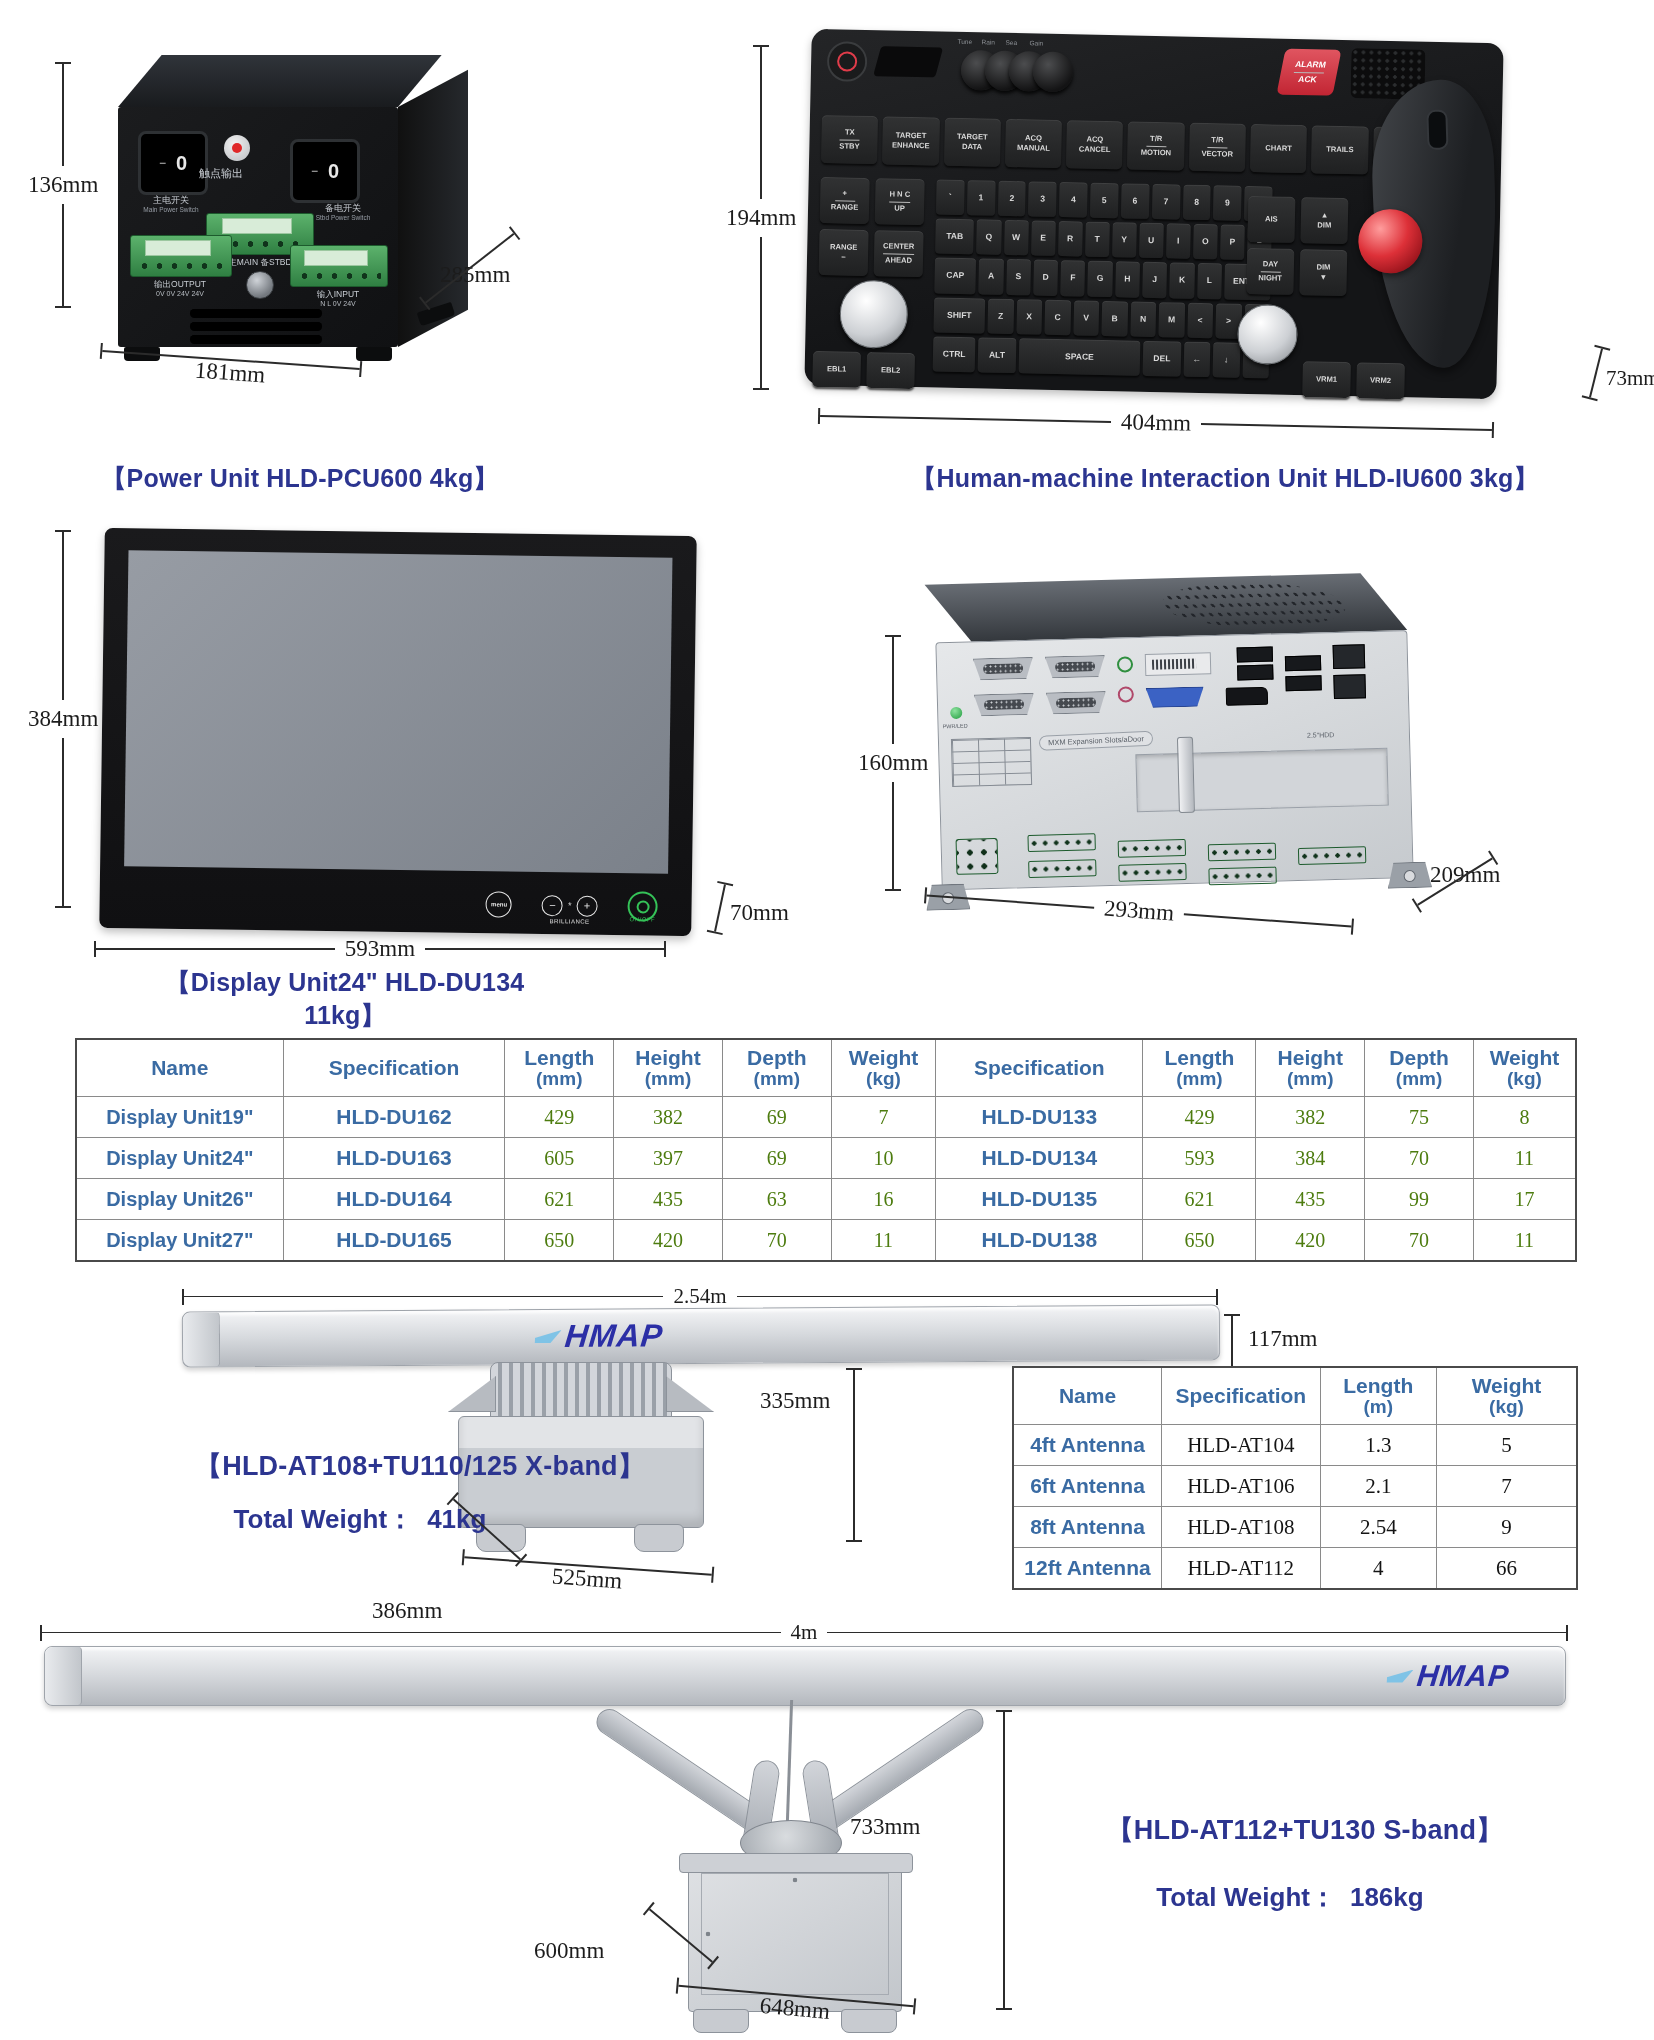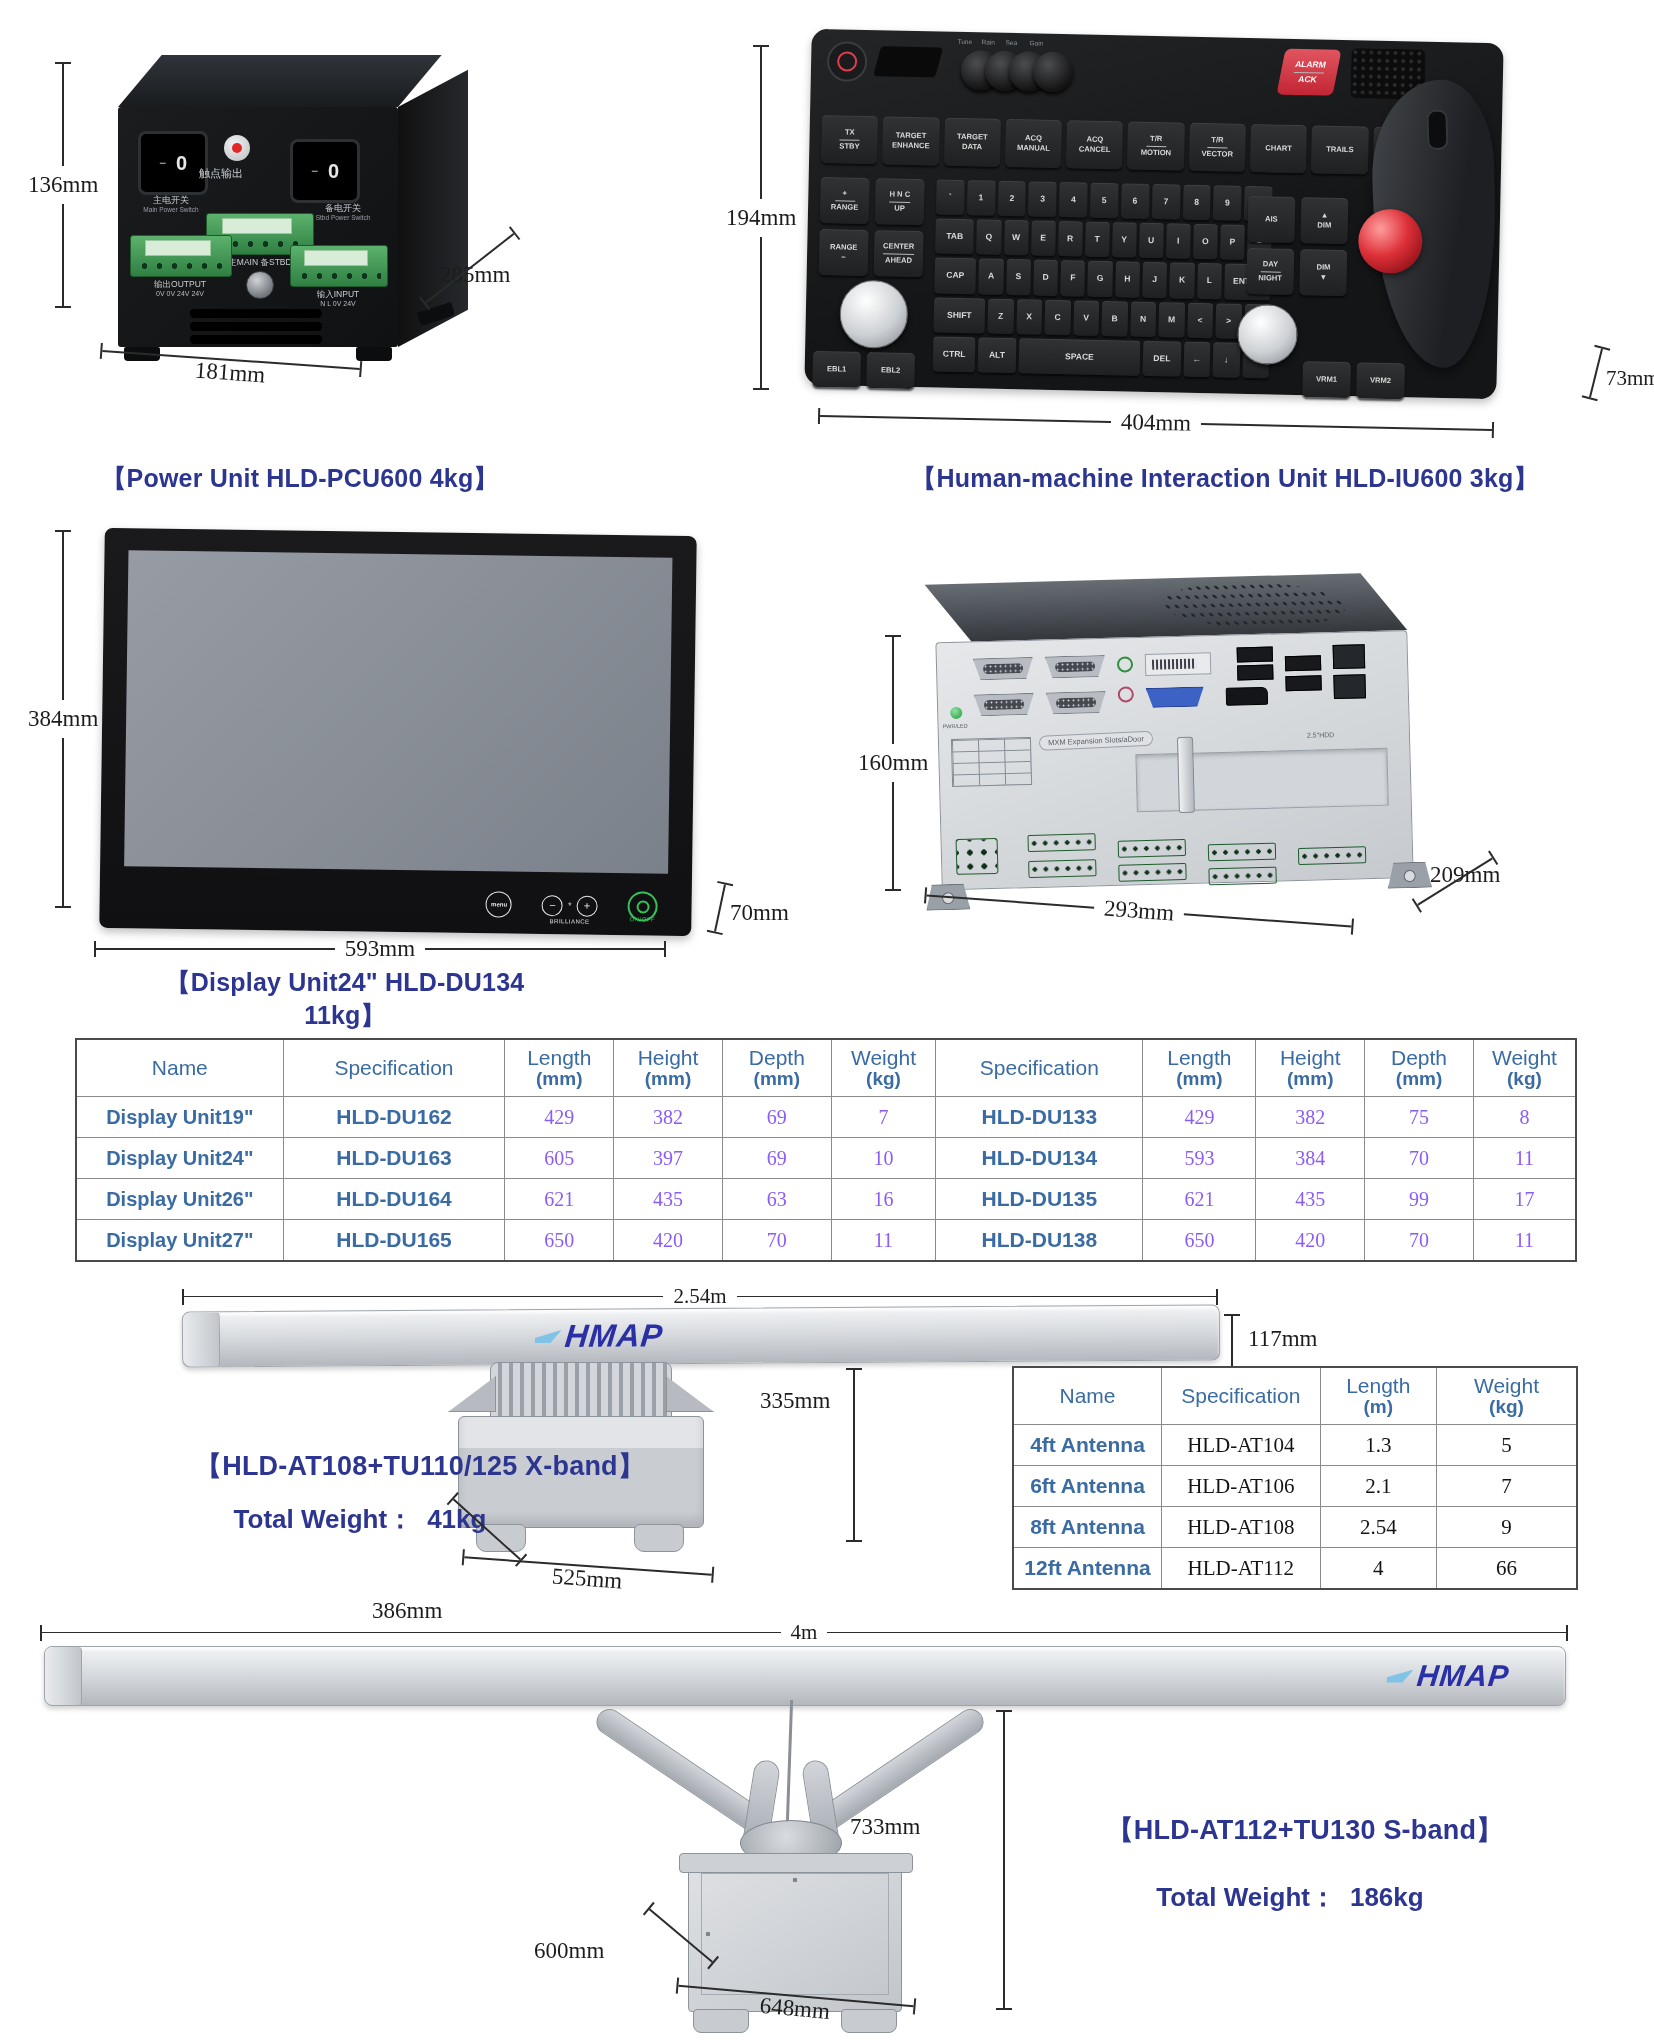--- a/index.html
+++ b/index.html
@@ -25,26 +25,26 @@
   .cap{position:absolute;text-align:center;font-weight:700;font-size:25px;color:#2c3590;letter-spacing:.2px;}
   .cap.big2{font-size:27px;}
   .tw{position:absolute;text-align:center;font-weight:700;font-size:26px;color:#2c3590;}
   .tw b{margin-left:14px;}
 
   
   table.spec{position:absolute;border-collapse:collapse;background:#fff;border:2.4px solid #4a4a4a;table-layout:fixed;}
   table.spec th,table.spec td{border:1.4px solid #8a8a8a;text-align:center;padding:0 2px;overflow:hidden;}
   table.spec th{height:56px;font-weight:700;color:#3a6ba3;}
   table.spec td{height:40px;}
-  .h-l{font-size:21px;line-height:1.05;font-weight:400;}
+  .h-l{font-size:21px;line-height:1.05;font-weight:700;}
   .h-u{font-size:19px;line-height:1.05;font-weight:700;}
   td.c-name,th.c-name{color:#3a6ba3;font-weight:700;font-size:20px;}
   td.c-spec,th.c-spec{color:#3a6ba3;font-weight:700;font-size:21px;}
   th.c-spec,td.c-spec{border-left:2.6px solid #333;border-right:2.6px solid #333;}
-  td.c-num{font-family:"Liberation Serif",serif;font-size:20px;color:#8b5cf6;font-weight:400;}
+  td.c-num{font-family:"Liberation Serif",serif;font-size:20px;color:#4d7c0f;font-weight:400;}
   td.c-specserif{font-family:"Liberation Serif",serif;font-size:21px;color:#141414;}
   td.c-numserif{font-family:"Liberation Serif",serif;font-size:21px;color:#141414;}
   #antenna-table td.c-name{font-size:21px;}
 
   
   .pu{position:absolute;left:118px;top:55px;width:352px;height:300px;}
   .pu-top{position:absolute;left:0;top:0;width:280px;height:52px;background:linear-gradient(#30343a,#191b1e);
           transform:skewX(-40deg);transform-origin:bottom left;}
   .pu-side{position:absolute;left:280px;top:52px;width:70px;height:240px;background:linear-gradient(90deg,#101010,#26292d);
            transform:skewY(-28deg);transform-origin:top left;}

